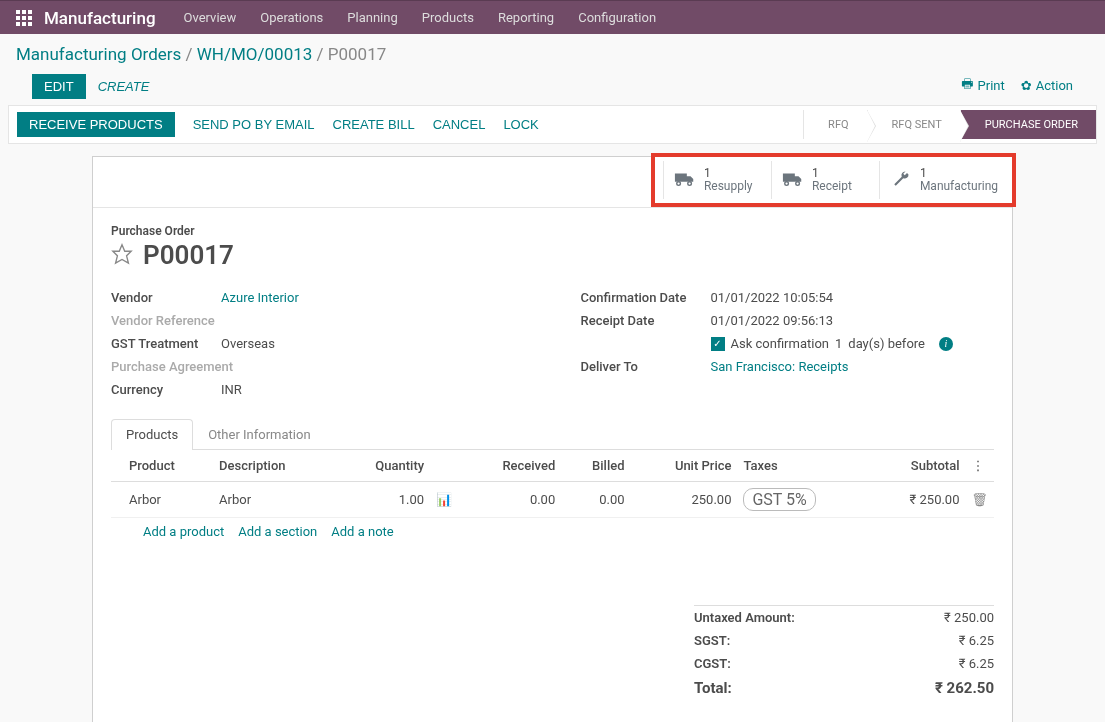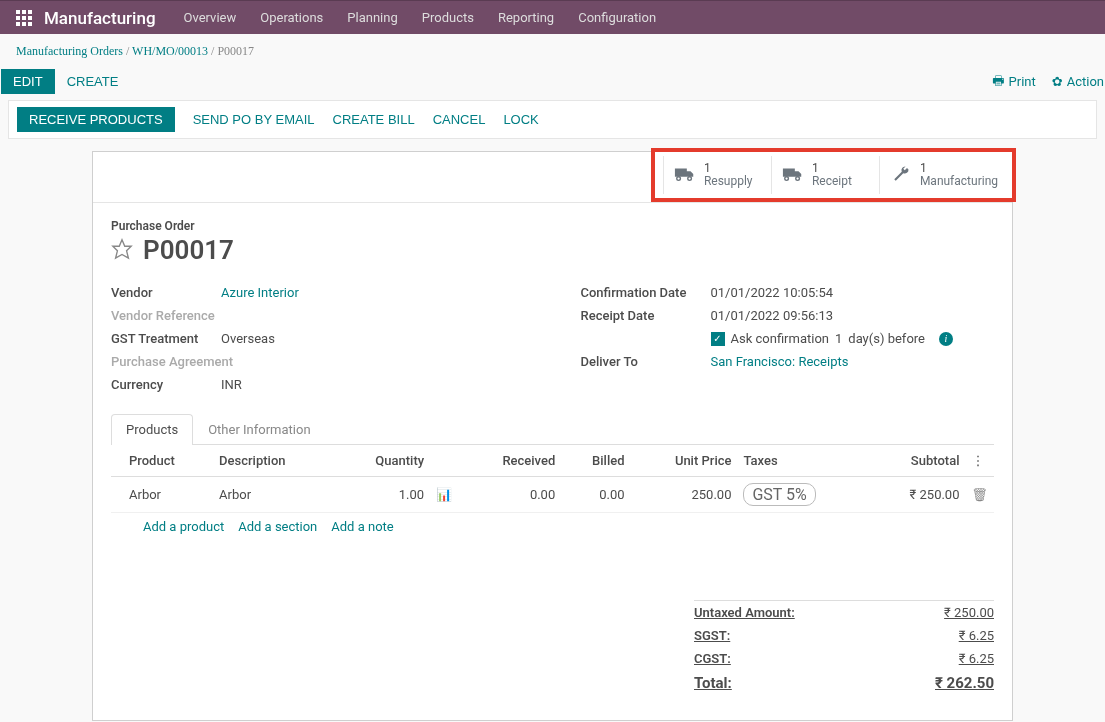--- a/index.html
+++ b/index.html
@@ -4,27 +4,27 @@
 <style>
 * { box-sizing: border-box; margin: 0; padding: 0; }
 body { font-family: -apple-system, BlinkMacSystemFont, "Segoe UI", Roboto, "Helvetica Neue", Arial, sans-serif; font-size: 13px; color: #4c4c4c; background: #f9f9f9; }
 .topbar { background: #714b67; color: #fff; display: flex; align-items: center; padding: 0 16px; height: 34px; border-top: 1px solid #5a3b52; }
 .apps-icon { width: 16px; height: 16px; margin-right: 12px; display: inline-flex; align-items: center; }
 .apps-icon svg { fill: #fff; }
 .app-name { font-size: 17px; font-weight: 500; color: #fff; margin-right: 28px; }
 .nav-menu { display: flex; gap: 24px; }
 .nav-item { color: #ddd; font-size: 13px; cursor: pointer; }
 .breadcrumb-bar { padding: 10px 16px 4px 16px; }
-.breadcrumb { font-size: 12px; font-family: Liberation Serif, serif; }
+.breadcrumb { font-size: 17px; }
 .breadcrumb a { color: #017e84; text-decoration: none; }
 .breadcrumb .sep { color: #888; }
 .breadcrumb .current { color: #888; }
-.action-bar { display: flex; align-items: center; padding: 6px 1px; }
+.action-bar { display: flex; align-items: flex-start; padding: 6px 32px; }
 .btn-primary { background: #017e84; color: #fff; border: none; padding: 5px 12px; font-size: 13px; cursor: pointer; text-transform: uppercase; font-weight: 500; }
-.btn-secondary { color: #017e84; background: none; border: none; padding: 5px 12px; font-size: 13px; cursor: pointer; text-transform: uppercase; font-weight: 500; }
+.btn-secondary { color: #017e84; background: none; border: none; padding: 5px 12px; font-size: 13px; cursor: pointer; text-transform: uppercase; font-weight: 500; font-style: italic; }
 .action-bar-right { margin-left: auto; display: flex; gap: 16px; align-items: center; }
 .icon-link { color: #017e84; font-size: 13px; cursor: pointer; display: flex; align-items: center; gap: 4px; }
 .status-row { display: flex; align-items: center; background: #fff; border: 1px solid #e5e5e5; margin: 0 8px 12px 8px; gap: 16px; }
 .status-buttons { display: flex; gap: 18px; padding: 6px 8px; }
 .status-btn { color: #017e84; background: none; border: none; font-size: 13px; cursor: pointer; text-transform: uppercase; font-weight: 500; }
 .status-right { margin-left: auto; display: flex; }
 .arrow-step { position: relative; padding: 8px 18px 8px 24px; font-size: 11px; color: #888; background: #fff; border-left: 1px solid #e5e5e5; }
 .arrow-step.active { background: #714b67; color: #fff; }
 .arrow-step:not(.active)::after { content: ''; position: absolute; right: -8px; top: 0; border-top: 16px solid transparent; border-bottom: 16px solid transparent; border-left: 8px solid #fff; z-index: 2; }
 .arrow-step:not(.active)::before { content: ''; position: absolute; right: -9px; top: 0; border-top: 16px solid transparent; border-bottom: 16px solid transparent; border-left: 9px solid #ddd; z-index: 1; }
@@ -55,21 +55,21 @@
 .tab.active { color: #4c4c4c; border-color: #ddd; background: #fff; border-radius: 4px 4px 0 0; margin-bottom: -1px; }
 .prod-table { width: 100%; border-collapse: collapse; font-size: 13px; }
 .prod-table th { text-align: left; padding: 8px 6px; border-bottom: 1px solid #ddd; font-weight: 500; color: #4c4c4c; }
 .prod-table th.r { text-align: right; }
 .prod-table td { padding: 6px 6px; border-bottom: 1px solid #f0f0f0; }
 .prod-table td.r { text-align: right; }
 .tax-pill { border: 1px solid #bbb; border-radius: 10px; padding: 1px 8px; font-size: 16px; color: #666; display: inline-block; }
 .table-links { display: flex; gap: 14px; padding: 6px; }
 .table-links a { color: #017e84; text-decoration: none; font-size: 13px; }
 .totals { margin-top: 60px; margin-left: auto; width: 300px; border-top: 1px solid #ddd; }
-.totals-row { display: flex; justify-content: space-between; padding: 4px 0; font-size: 13px; text-decoration: underline; }
+.totals-row { display: flex; justify-content: space-between; padding: 4px 0; font-size: 13px; }
 .totals-row.bold { font-weight: 700; font-size: 15px; }
 .totals-row .lbl { font-weight: 600; }
 .trash-icon { color: #888; cursor: pointer; font-size: 13px; }
 .menu-dots { text-align: right; padding-right: 2px; }
 </style>
 </head>
 <body>
 
 <div class="topbar">
   <span class="apps-icon">
@@ -121,20 +121,25 @@
   </div>
 </div>
 
 <div class="status-row">
   <div class="status-buttons">
     <button class="btn-primary">RECEIVE PRODUCTS</button>
     <button class="status-btn">SEND PO BY EMAIL</button>
     <button class="status-btn">CREATE BILL</button>
     <button class="status-btn">CANCEL</button>
     <button class="status-btn">LOCK</button>
+  </div>
+  <div class="status-right">
+    <div class="arrow-step">RFQ</div>
+    <div class="arrow-step">RFQ SENT</div>
+    <div class="arrow-step active">PURCHASE ORDER</div>
   </div>
 </div>
 
 <div class="main-sheet">
   <div style="display:flex; border-bottom:1px solid #e5e5e5;">
     <div style="flex:1;"></div>
     <div class="stat-buttons">
       <div class="stat-btn">
         <span><svg viewBox="0 0 24 18">
               <path d="M1 3h13v9H1z M14 6h4l3 3v3h-7z"></path>

